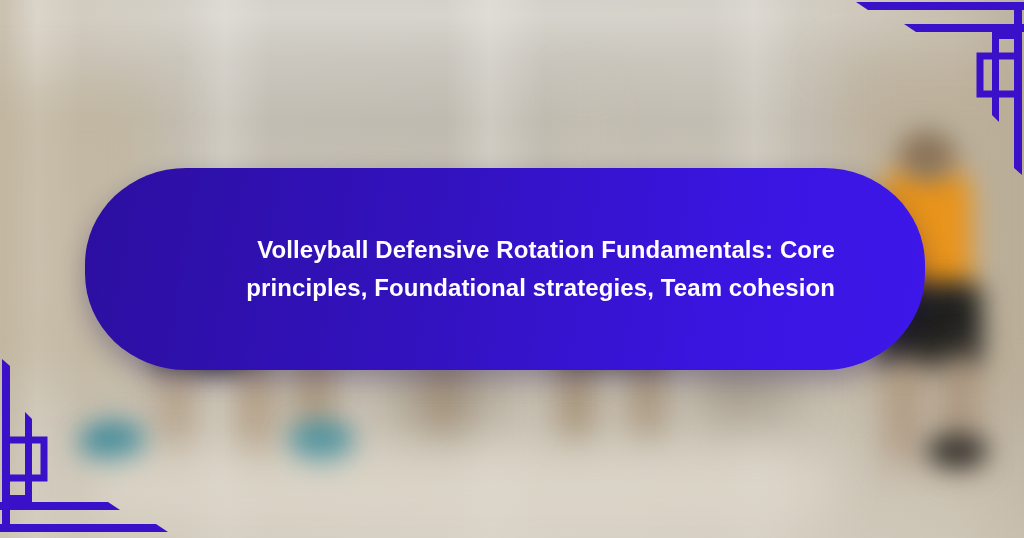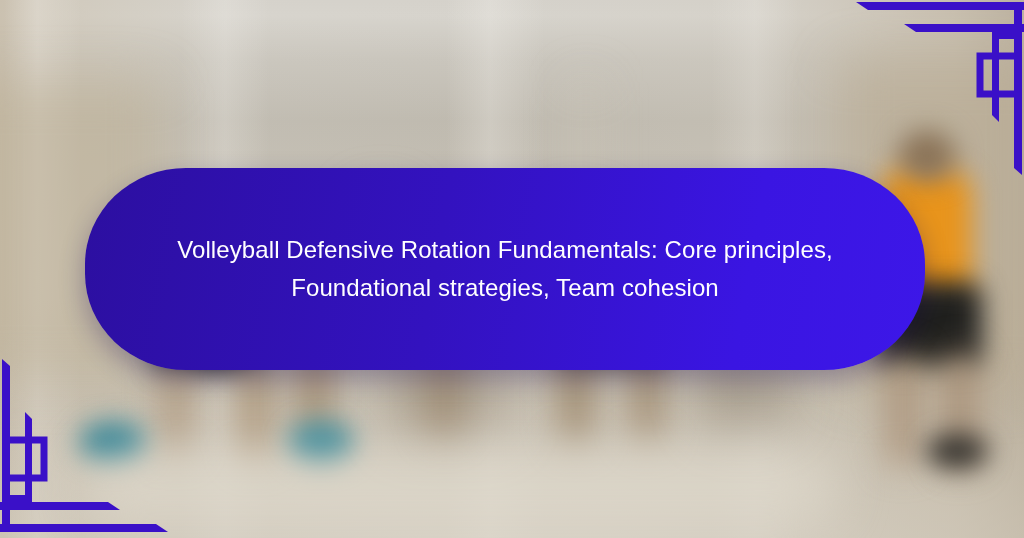--- a/index.html
+++ b/index.html
@@ -96,24 +96,24 @@
     height: 202px;
     border-radius: 101px / 96px;
     background: linear-gradient(100deg, #2c0fa0 0%, #3312bf 42%, #3a15e2 78%, #3d17e8 100%);
     box-shadow: 0 10px 26px rgba(20, 6, 80, 0.30);
     display: flex;
     align-items: center;
     justify-content: center;
   }
   .banner-title {
     width: 660px;
-    text-align: center;
+    text-align: right;
     color: #ffffff;
     font-size: 24px;
-    font-weight: 400;
+    font-weight: 700;
     line-height: 38px;
     letter-spacing: 0.1px;
     text-rendering: optimizeLegibility;
   }
 </style>
 </head>
 <body>
 
 <div id="stage">
 

